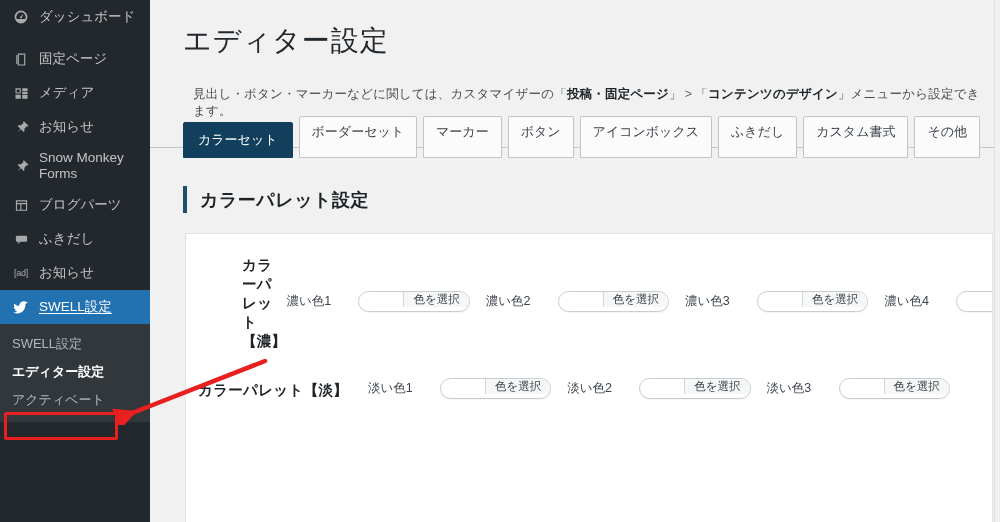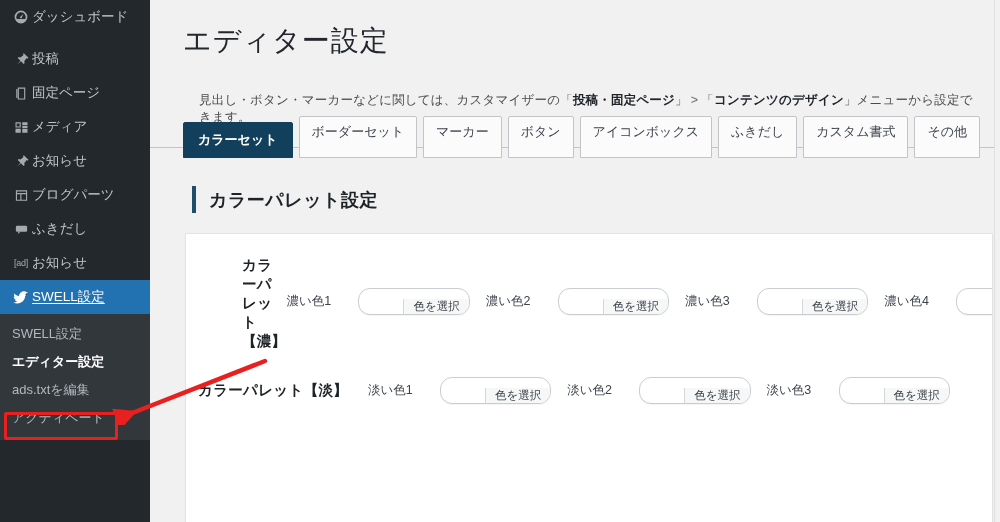--- a/index.html
+++ b/index.html
@@ -30,20 +30,21 @@
     padding-left: 10px;
     color: #c3c4c7;
     font-size: 13.5px;
     white-space: nowrap;
     cursor: pointer;
   }
   .menu-item.two-line { height: 44px; align-items: center; }
   .menu-item .mi-icon {
     width: 22px; min-width: 22px; height: 20px;
     display: flex; align-items: center; justify-content: center;
+    margin-right: 7px;
     color: #a7aaad;
   }
   .menu-item .mi-label { line-height: 1.15; }
   .menu-item.two-line .mi-label { white-space: normal; width: 100px; }
   .menu-item.active {
     background: #2271b1;
     color: #fff;
     font-weight: 400;
   }
   .menu-item.active .mi-icon { color: #fff; }
@@ -89,21 +90,21 @@
   }
   #page-title {
     margin: 0;
     padding: 22px 0 0 33px;
     font-size: 28px;
     font-weight: 400;
     color: #23282d;
     letter-spacing: 1px;
   }
   #page-desc {
-    margin: 16px;
+    margin: 10px;
     padding: 16px 0 0 33px;
     font-size: 12.5px;
     color: #4a4a4a;
     letter-spacing: .2px;
   }
   #page-desc b { font-weight: bold; color: #1d2327; }
   #page-desc .sepchar { color: #6a6a6a; padding: 0 3px; }
 
   
   #tabs {
@@ -120,32 +121,32 @@
     padding: 7px 12px 17px 12px;
     line-height: 1.2;
     white-space: nowrap;
     cursor: pointer;
     border-radius: 2px 2px 0 0;
   }
   .tab.active {
     background: #12405c;
     border-color: #12405c;
     color: #ffffff;
-    font-weight: bold;
+    font-weight: normal;
     padding: 9px 14px 9px 14px;
   }
   #tab-underline {
     position: absolute; left: 0; top: 147px;
     width: 1000px; height: 1px;
     background: #c3c4c7;
   }
 
   
   #section-head {
-    position: absolute; left: 42px; top: 186px;
+    position: absolute; left: 33px; top: 186px;
     display: flex; align-items: center;
   }
   #section-head .bar {
     width: 4px; height: 27px;
     background: #1d4e6b;
     margin-right: 13px;
   }
   #section-head .txt {
     font-size: 18px;
     font-weight: bold;
@@ -175,25 +176,25 @@
     padding-top: 4px;
   }
   .pal-rows { display: flex; flex-direction: row; gap: 16px; }
   .pal-row { display: flex; align-items: center; }
   .pal-label {
     width: 72px;
     font-size: 12.5px;
     color: #3c434a;
   }
   .color-control {
-    display: flex; align-items: flex-end;
+    display: flex; align-items: flex-start;
     border: 1px solid #c9cdd1;
     border-radius: 12px;
     overflow: hidden;
-    height: 27px;
+    height: 21px;
     background: #fff;
     cursor: pointer;
     box-shadow: 0 1px 0 rgba(0,0,0,.04);
   }
   .swatch { width: 44px; }
   .color-btn {
     display: flex; align-items: center; justify-content: center;
     padding: 0 9px;
     background: #f6f7f7;
     border-left: 1px solid #d3d7da;
@@ -237,28 +238,20 @@
       <span class="mi-icon">
         <svg width="16" height="16" viewBox="0 0 20 20" fill="currentColor">
             <path d="M10 2a8 8 0 100 16 8 8 0 000-16zm0 2.2a5.8 5.8 0 015.3 8.2H4.7A5.8 5.8 0 0110 4.2zm2.9 2.1l-3.4 3.1a1.2 1.2 0 101.5 1.6l1.9-4.7z"></path>
           </svg>
       </span>
       <span class="mi-label">ダッシュボード</span>
     </div>
 
     <div class="sep"></div>
 
-    <div class="menu-item">
-      <span class="mi-icon">
-        <svg width="15" height="15" viewBox="0 0 20 20" fill="currentColor">
-            <path d="M13.1 1.6l-1.3 1.3 1 1-4.3 3.4-2.2-.6-1.3 1.3 3.6 3.6-4.3 5 5-4.3 3.6 3.6 1.3-1.3-.6-2.2 3.4-4.3 1 1 1.3-1.3-6.2-6.2z"></path>
-          </svg>
-      </span>
-      <span class="mi-label">投稿</span>
-    </div>
 
     <div class="menu-item">
       <span class="mi-icon">
         <svg width="15" height="15" viewBox="0 0 20 20" fill="currentColor">
             <path d="M5 2h10v16H5V2zm1.5 1.5v13h7v-13h-7z"></path>
             <rect x="3" y="4" width="1.6" height="12"></rect>
           </svg>
       </span>
       <span class="mi-label">固定ページ</span>
     </div>
@@ -275,20 +268,28 @@
 
     <div class="menu-item">
       <span class="mi-icon">
         <svg width="15" height="15" viewBox="0 0 20 20" fill="currentColor">
             <path d="M13.1 1.6l-1.3 1.3 1 1-4.3 3.4-2.2-.6-1.3 1.3 3.6 3.6-4.3 5 5-4.3 3.6 3.6 1.3-1.3-.6-2.2 3.4-4.3 1 1 1.3-1.3-6.2-6.2z"></path>
           </svg>
       </span>
       <span class="mi-label">お知らせ</span>
     </div>
 
+    <div class="menu-item two-line">
+      <span class="mi-icon">
+        <svg width="15" height="15" viewBox="0 0 20 20" fill="currentColor">
+            <path d="M13.1 1.6l-1.3 1.3 1 1-4.3 3.4-2.2-.6-1.3 1.3 3.6 3.6-4.3 5 5-4.3 3.6 3.6 1.3-1.3-.6-2.2 3.4-4.3 1 1 1.3-1.3-6.2-6.2z"></path>
+          </svg>
+      </span>
+      <span class="mi-label">Snow Monkey Forms</span>
+    </div>
 
     <div class="menu-item">
       <span class="mi-icon">
         <svg width="15" height="15" viewBox="0 0 20 20" fill="currentColor">
             <path d="M2.5 3h15v14h-15V3zm1.5 1.5v2.2h12V4.5H4zm0 3.7v7.3h4.4V8.2H4zm5.9 0v7.3H16V8.2H9.9z"></path>
           </svg>
       </span>
       <span class="mi-label">ブログパーツ</span>
     </div>
 
@@ -315,21 +316,20 @@
           <path d="M22.5 2.2c-1.1.5-2 .6-3.1.2C17.7.9 15 .6 12.6 1.7 10 2.9 8.7 5.2 8.5 7.6c-2.6-.3-5-1.6-6.6-3.6-.9 1.7-.6 3.9.8 5.2-.6 0-1.2-.2-1.7-.4.1 1.8 1.3 3.3 3 3.8-.5.2-1 .2-1.6.1.5 1.5 1.9 2.5 3.5 2.6-1.6 1.2-3.6 1.7-5.6 1.4 1.9 1.1 4 1.6 6.1 1.5 6.1-.3 10.6-4.9 10.8-10.6.8-.5 1.5-1.2 2-2-.7.3-1.4.5-2.2.6.8-.5 1.4-1.2 1.5-2z"></path>
           <circle cx="18.6" cy="5.2" r="0.8" fill="#23282d"></circle>
         </svg>
       </span>
       <span class="mi-label">SWELL設定</span>
     </div>
 
     <div class="submenu">
       <span class="submenu-item">SWELL設定</span>
       <span class="submenu-item current">エディター設定</span>
-      <span class="submenu-item">ads.txtを編集</span>
       <span class="submenu-item">アクティベート</span>
     </div>
 
     <div class="menu-item" style="opacity:.9;">
       
       
     </div>
 
   </nav>
 

